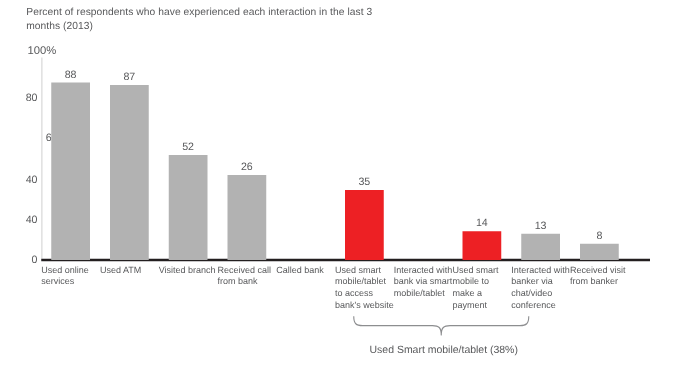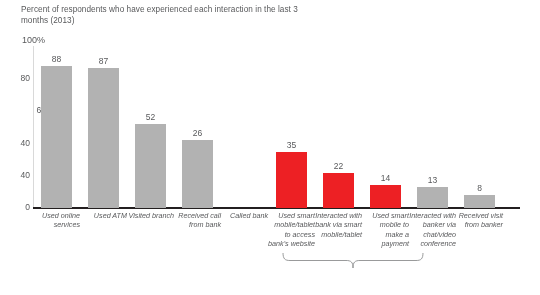--- a/index.html
+++ b/index.html
@@ -103,23 +103,22 @@
     top: 211px;
     width: 487px;
     height: 60px;
   }
   .cat-label {
     position: absolute;
     top: 0;
     width: 47px;
     font-size: 7.2px;
     line-height: 9.4px;
-    text-align: right;
-    color: #58595b;
-    font-style: italic;
+    text-align: left;
+    color: #58595b;
   }
   
   .brace-wrap {
     position: absolute;
     left: 280px;
     top: 253px;
     width: 150px;
     height: 20px;
   }
   .brace-caption {
@@ -168,24 +167,20 @@
           <div class="bar" style="height: 83.72px; background: rgb(178, 178, 178);"></div>
           <div class="bar-value" style="bottom: 85.72px;">52</div>
         </div>
         <div class="bar-slot" style="left: 141px;">
           <div class="bar" style="height: 67.62px; background: rgb(178, 178, 178);"></div>
           <div class="bar-value" style="bottom: 69.62px;">26</div>
         </div>
         <div class="bar-slot" style="left: 235px;">
           <div class="bar" style="height: 56.35px; background: rgb(237, 32, 36);"></div>
           <div class="bar-value" style="bottom: 58.35px;">35</div>
-        </div>
-        <div class="bar-slot" style="left: 282px;">
-          <div class="bar" style="height: 35.42px; background: rgb(237, 32, 36);"></div>
-          <div class="bar-value" style="bottom: 37.42px;">22</div>
         </div>
         <div class="bar-slot" style="left: 329px;">
           <div class="bar" style="height: 22.54px; background: rgb(237, 32, 36);"></div>
           <div class="bar-value" style="bottom: 24.54px;">14</div>
         </div>
         <div class="bar-slot" style="left: 376px;">
           <div class="bar" style="height: 20.93px; background: rgb(178, 178, 178);"></div>
           <div class="bar-value" style="bottom: 22.93px;">13</div>
         </div>
         <div class="bar-slot" style="left: 423px;">
@@ -207,15 +202,16 @@
         <div class="cat-label" style="left: 423px;">Received visit from banker</div>
       </div>
 
     <div class="brace-wrap">
       <svg width="150" height="20" viewBox="0 0 150 20">
         <path d="M3,0 C3,6 5,7.5 10,7.5 L66,7.5 C71,7.5 73,9 73,15
                  C73,9 75,7.5 80,7.5 L136,7.5 C141,7.5 143,6 143,0" fill="none" stroke="#8d8e90" stroke-width="0.9" stroke-linecap="round" stroke-linejoin="round"></path>
       </svg>
     </div>
 
+    <div class="brace-caption">Used Smart mobile/tablet (38%)</div>
 
   </div>
 </div>
 
 </body></html>

